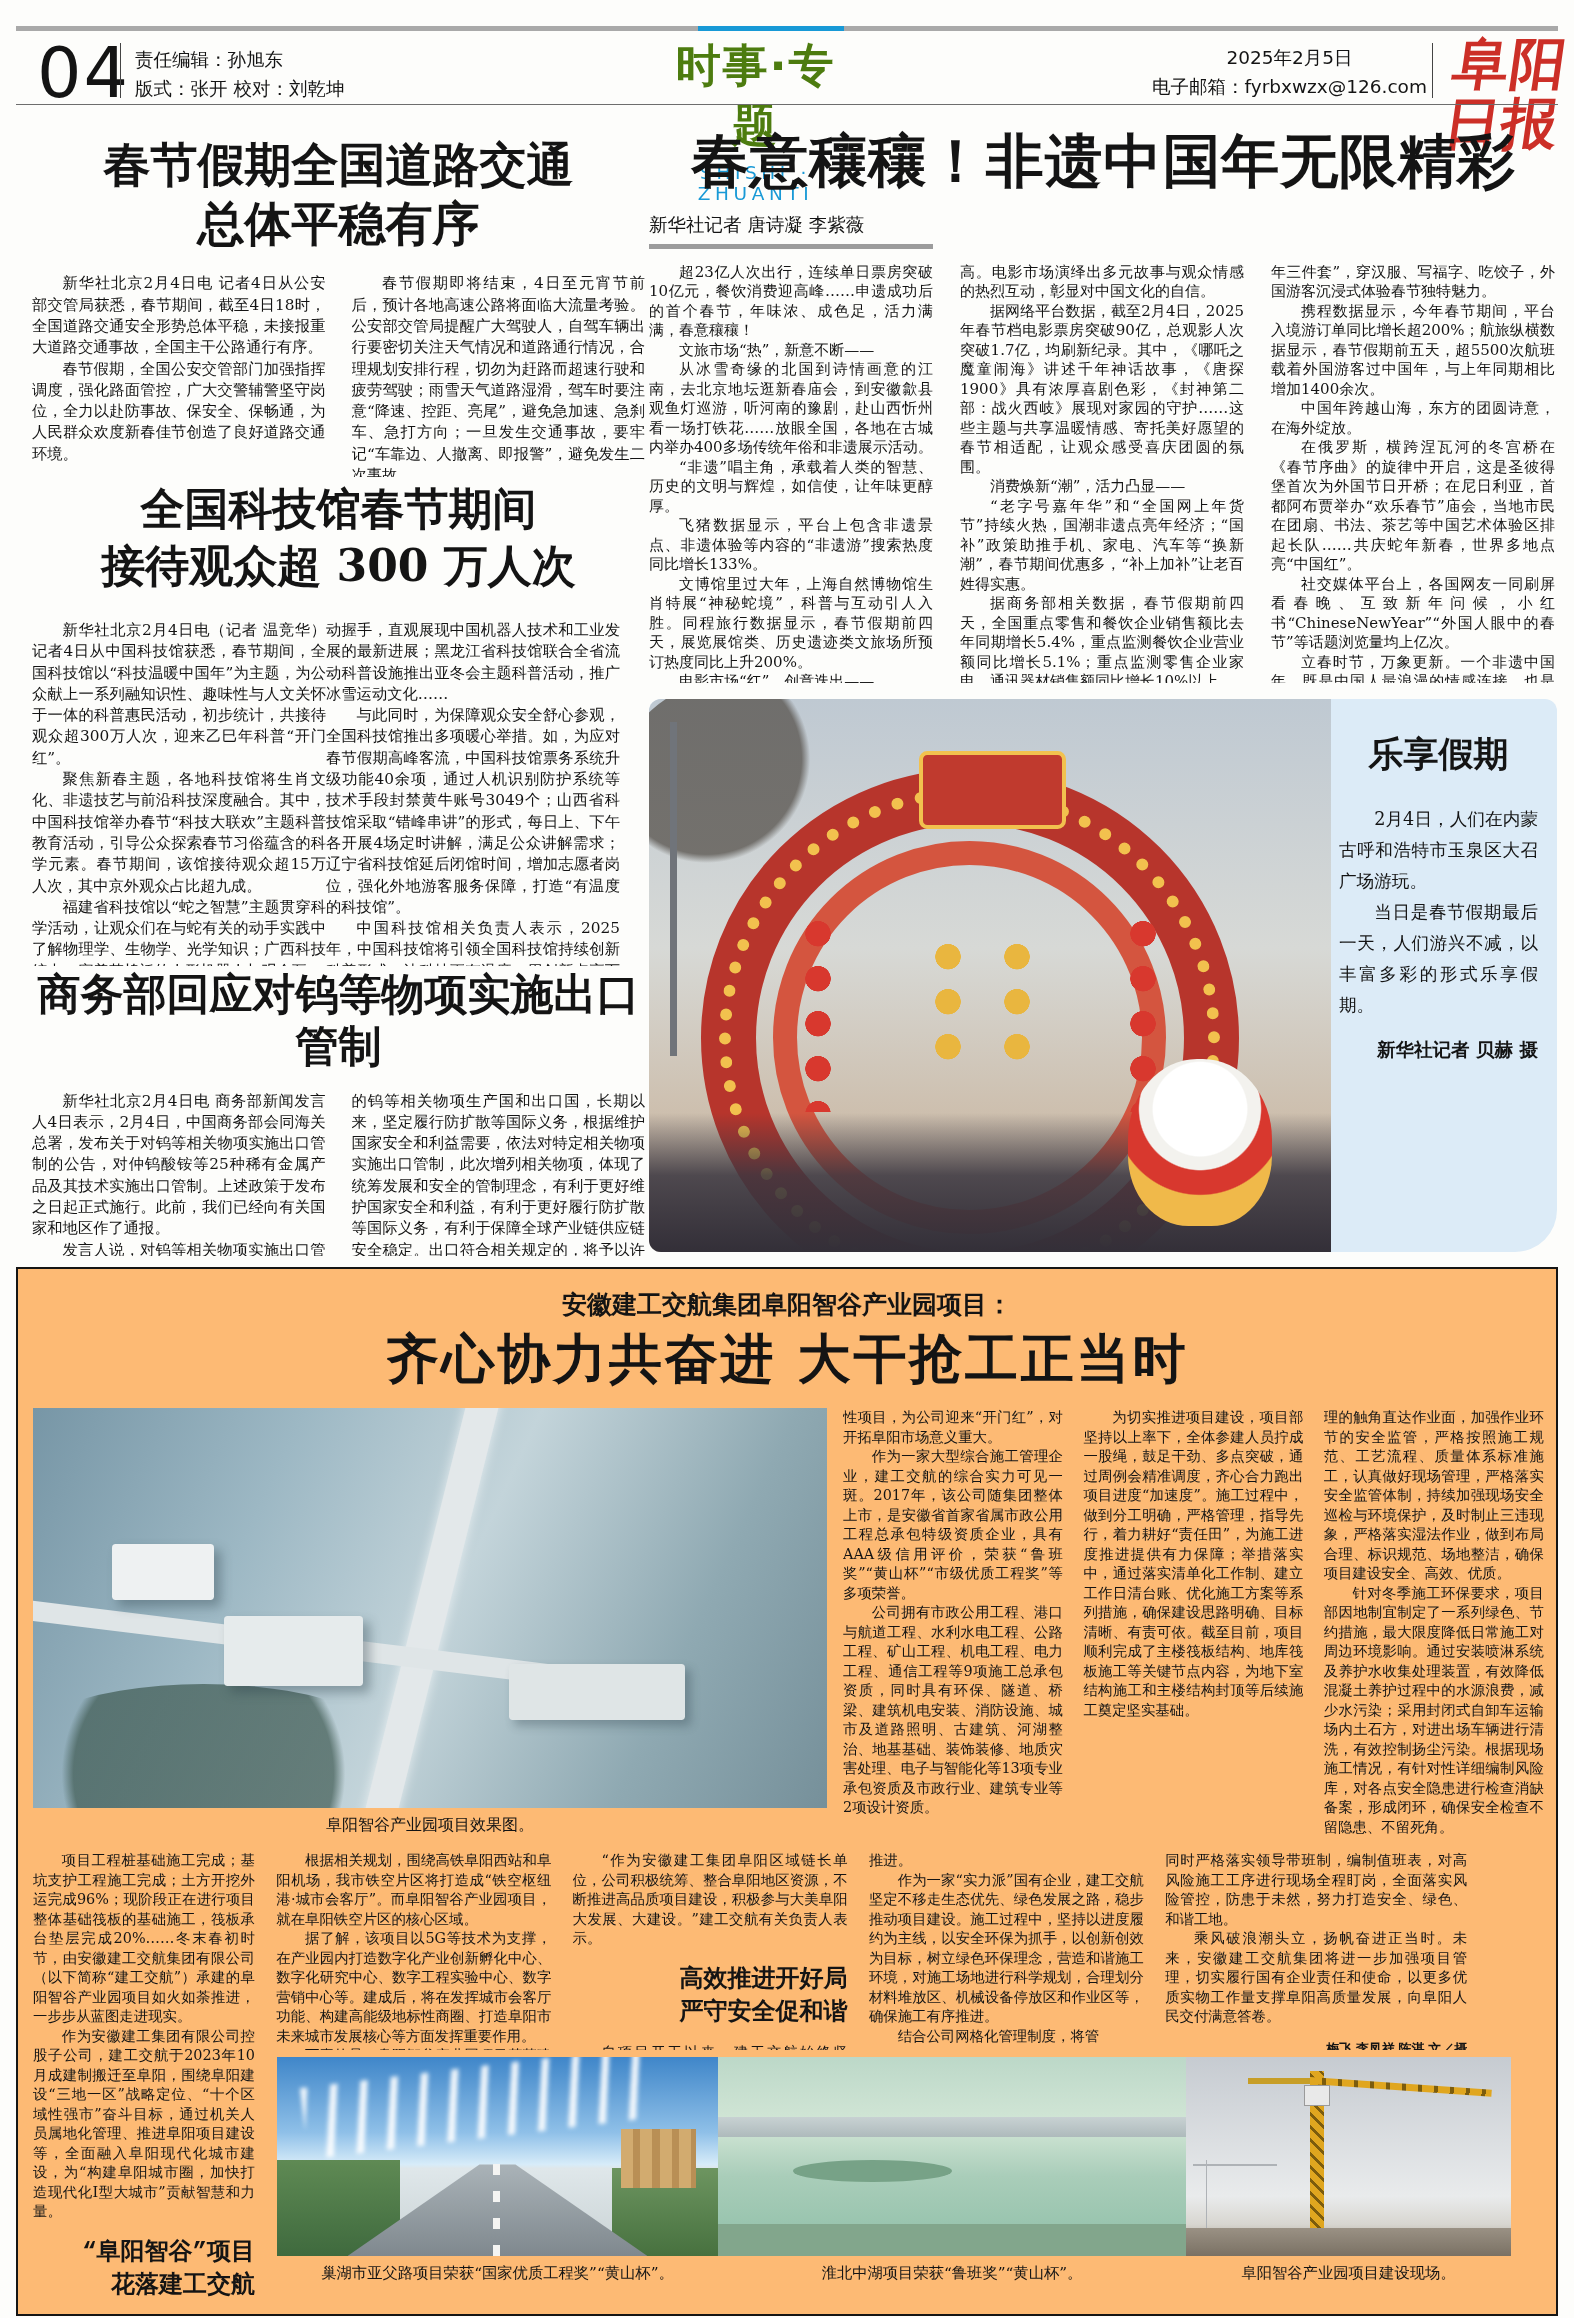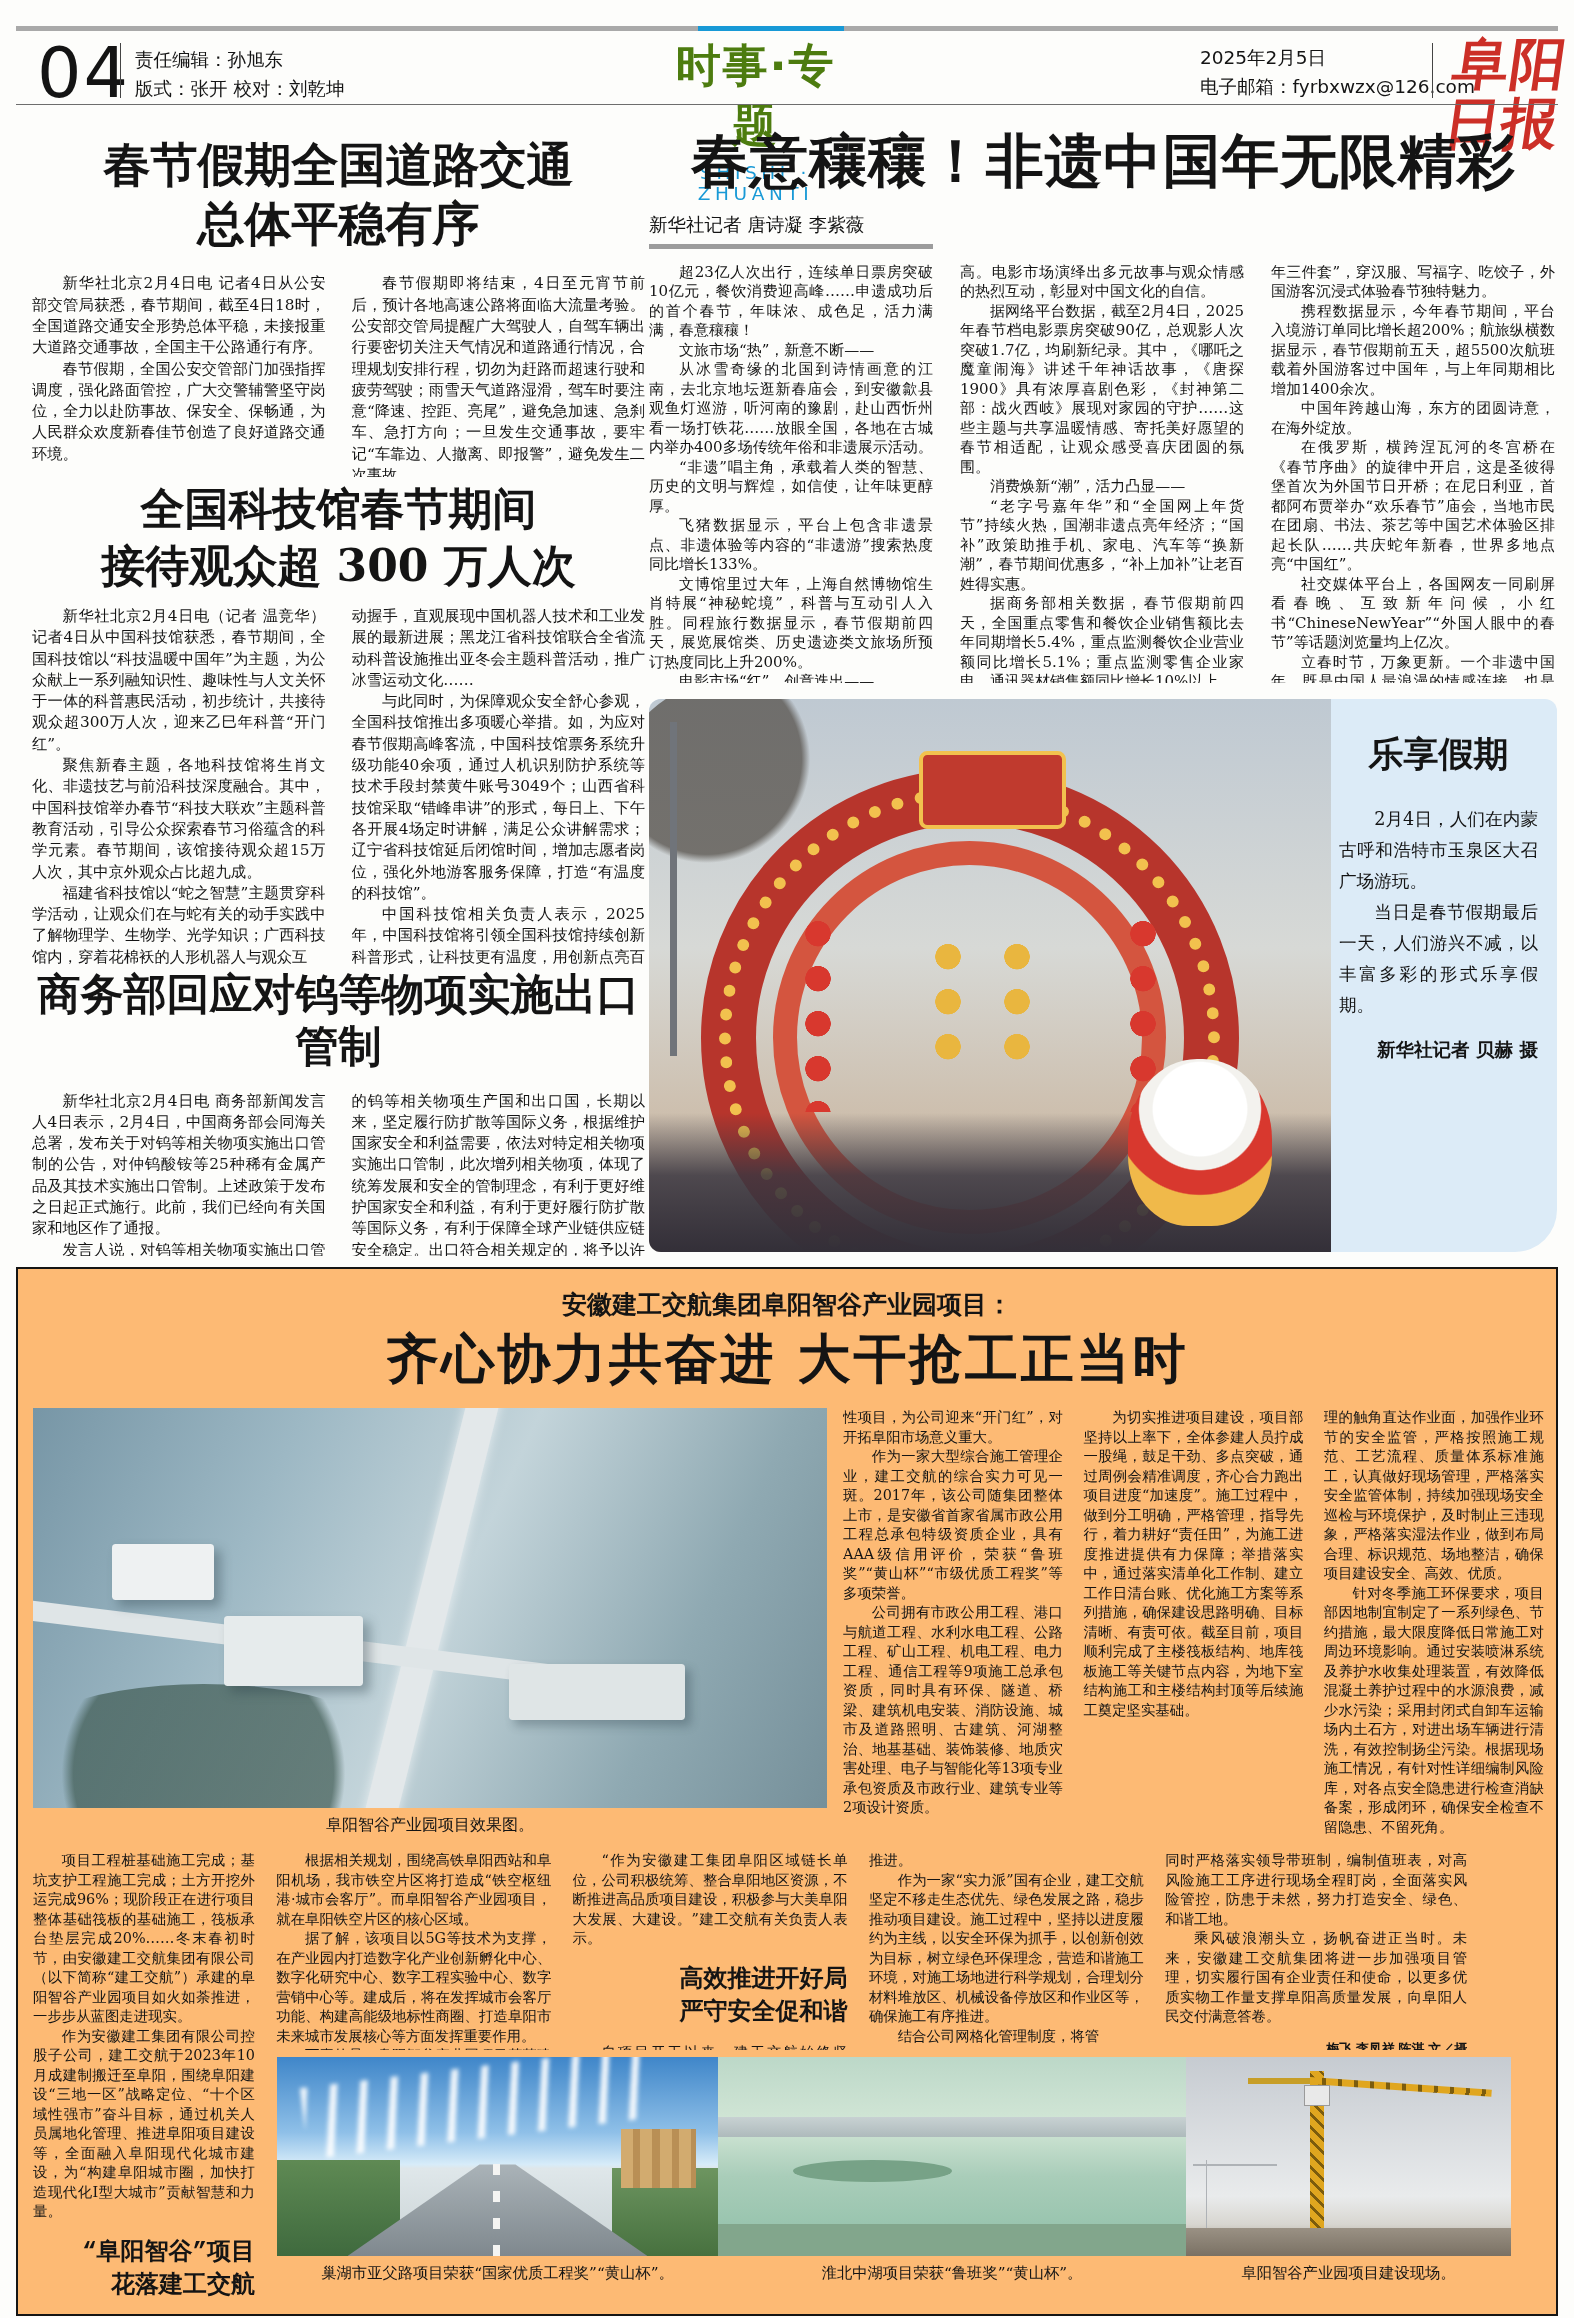--- a/index.html
+++ b/index.html
@@ -14,41 +14,41 @@
   .vdiv{position:absolute;width:1.4px;background:#444}
   .vdiv1{left:120px;top:43px;height:55px}
   .vdiv2{left:1432px;top:43px;height:55px}
   .editors{position:absolute;left:135px;top:45px;font-size:18.5px;line-height:29px;
            font-family:"DejaVu Sans","Liberation Sans",sans-serif}
   .section-label{position:absolute;left:658px;top:36px;width:195px;text-align:center}
   .section-title{font-size:45px;font-weight:bold;color:#4d7c0f;letter-spacing:1.9px;
                  font-family:"DejaVu Sans","Liberation Sans",sans-serif}
   .section-sub{margin-top:5.6px;font-size:18.5px;color:#1899d6;letter-spacing:4.6px;
                font-family:"DejaVu Sans","Liberation Sans",sans-serif}
-  .pubinfo{position:absolute;left:1200px;top:43px;width:283px;text-align:left;font-size:18.5px;line-height:29px;
+  .pubinfo{position:absolute;left:1148px;top:43px;width:283px;text-align:center;font-size:18.5px;line-height:29px;
            font-family:"DejaVu Sans","Liberation Sans",sans-serif}
   .masthead{position:absolute;left:1441px;top:33px;width:130px;font-size:56px;line-height:60px;font-weight:bold;
             color:#cc2f27;font-family:"DejaVu Serif","Liberation Serif",serif;
             transform:skewX(-8deg);letter-spacing:0.9px;text-align:center}
   .header-rule{position:absolute;left:16px;top:104px;width:1542px;height:1.4px;background:#6d6d6d}
   
   .headline{font-family:"DejaVu Sans","Liberation Sans",sans-serif;font-weight:bold;text-align:center;margin:0}
   .headline.serif{font-family:"DejaVu Serif","Liberation Serif",serif}
   .cols{display:flex}
   .col{overflow:hidden}
   .para{margin:0;text-indent:2em;text-align:justify}
   .cont .para:first-child{text-indent:0}
   
   .a1{position:absolute;left:32px;top:135px;width:613px;height:342px;overflow:hidden}
   .a1 .headline{font-size:47px;line-height:59px}
   .a1 .cols{margin-top:20.4px;gap:26px}
   .a1 .col{width:294px;font-size:15.3px;line-height:21.3px}
   .a2{position:absolute;left:32px;top:480px;width:613px;height:486px;overflow:hidden}
   .a2 .headline{font-size:44px;line-height:57px}
-  .a2 .cols{margin-top:12px;gap:26px}
+  .a2 .cols{margin-top:26px;}
   .a2 .col{width:294px;font-size:15.3px;line-height:21.3px}
   .a3{position:absolute;left:32px;top:968px;width:613px;height:288px;overflow:hidden}
   .a3 .headline{font-size:43px;line-height:52px}
   .a3 .cols{margin-top:18.5px;gap:26px}
   .a3 .col{width:294px;font-size:15.3px;line-height:21.3px}
   
   .feature{position:absolute;left:649px;top:126px;width:909px;height:571px;overflow:hidden}
   .feature .headline{font-size:58px;line-height:70px;letter-spacing:0.9px}
   .byline-wrap{margin-top:16px;width:284px}
   .byline{font-size:18.5px;font-family:"DejaVu Serif","Liberation Serif",serif}

